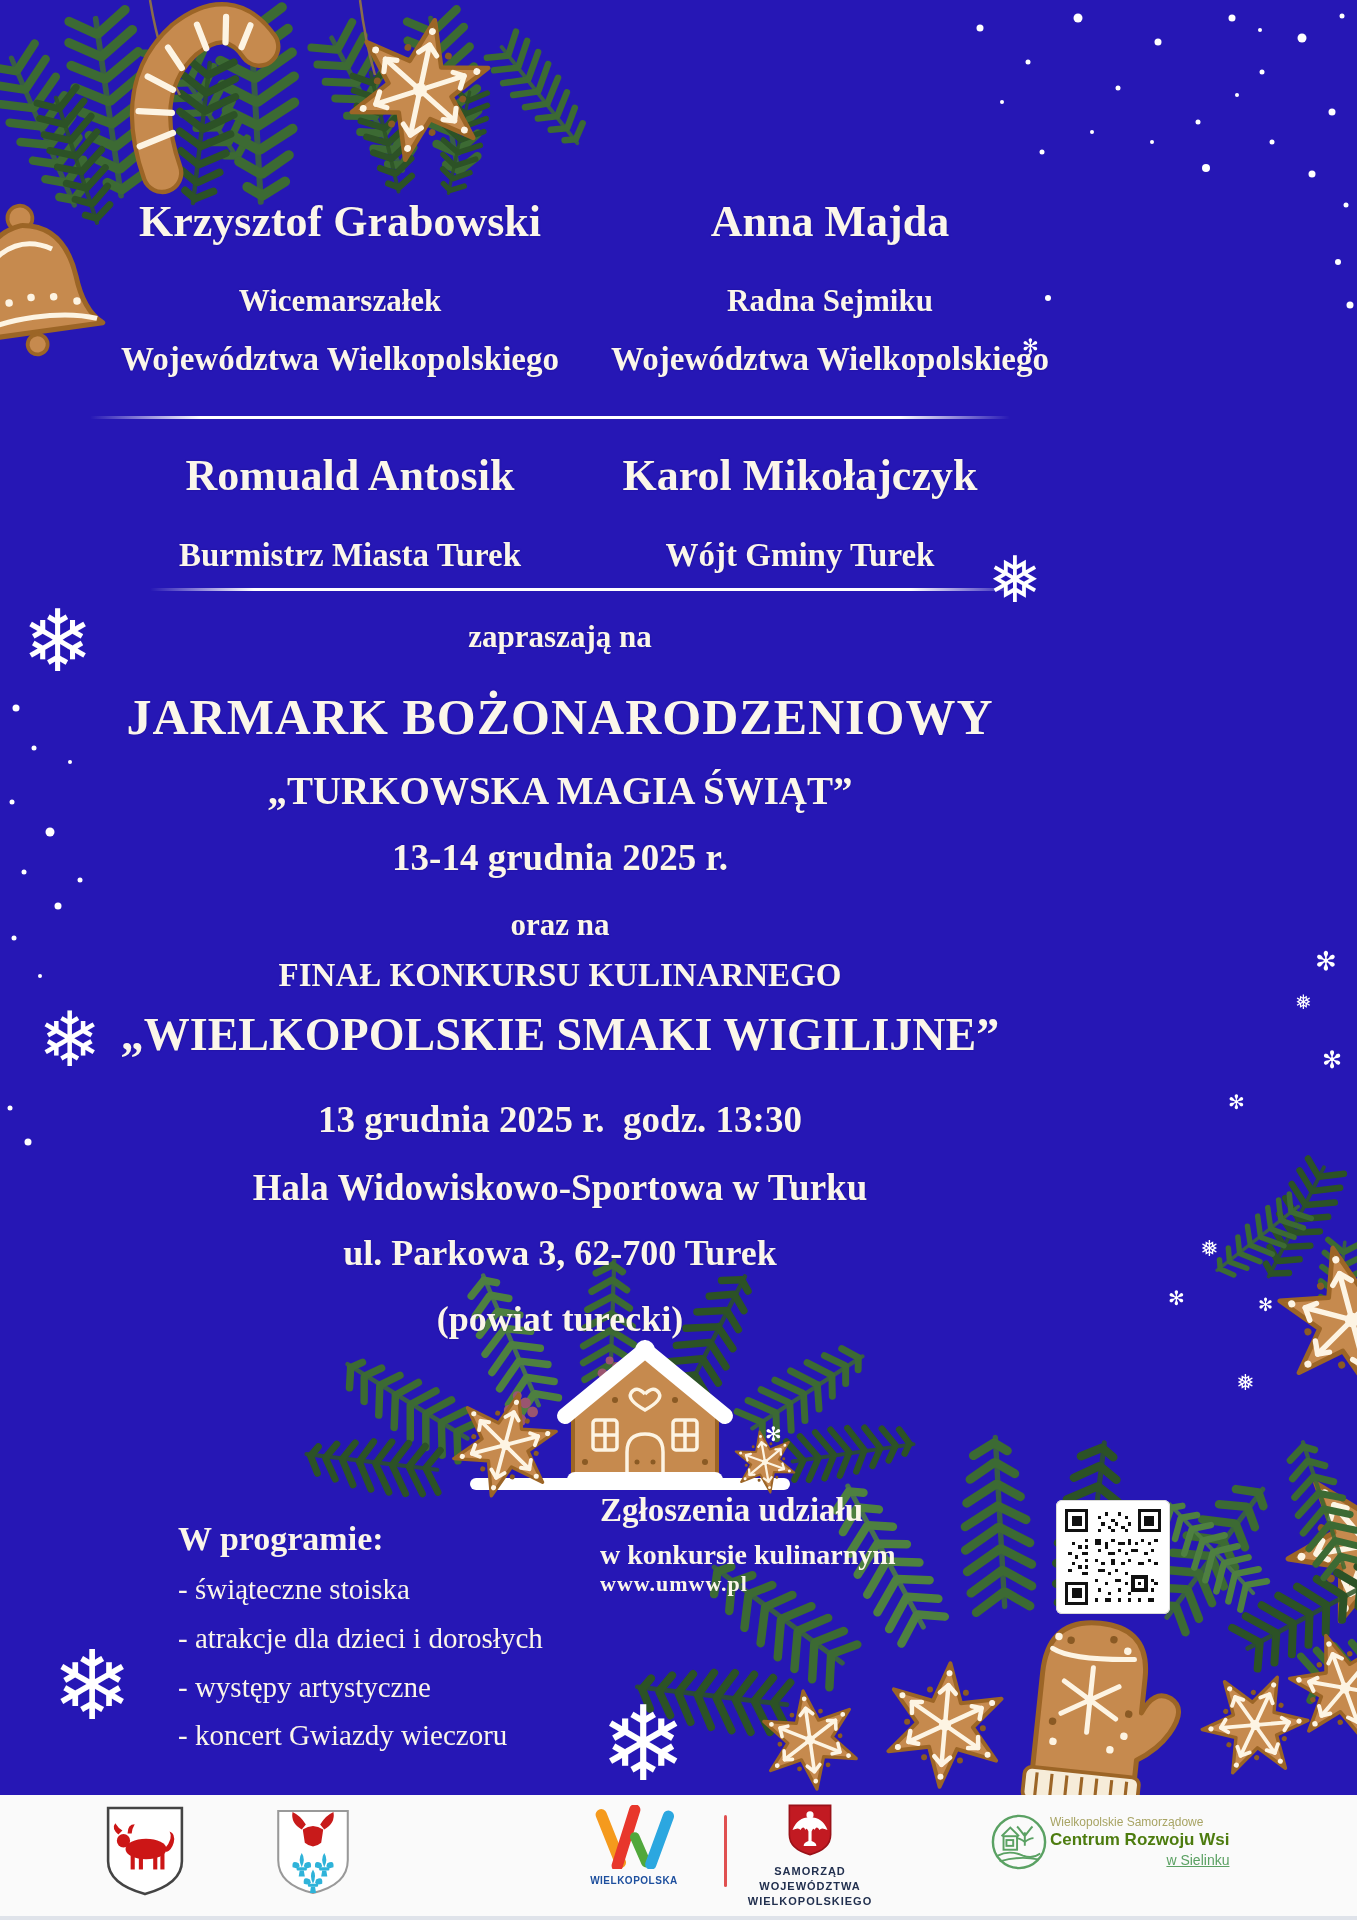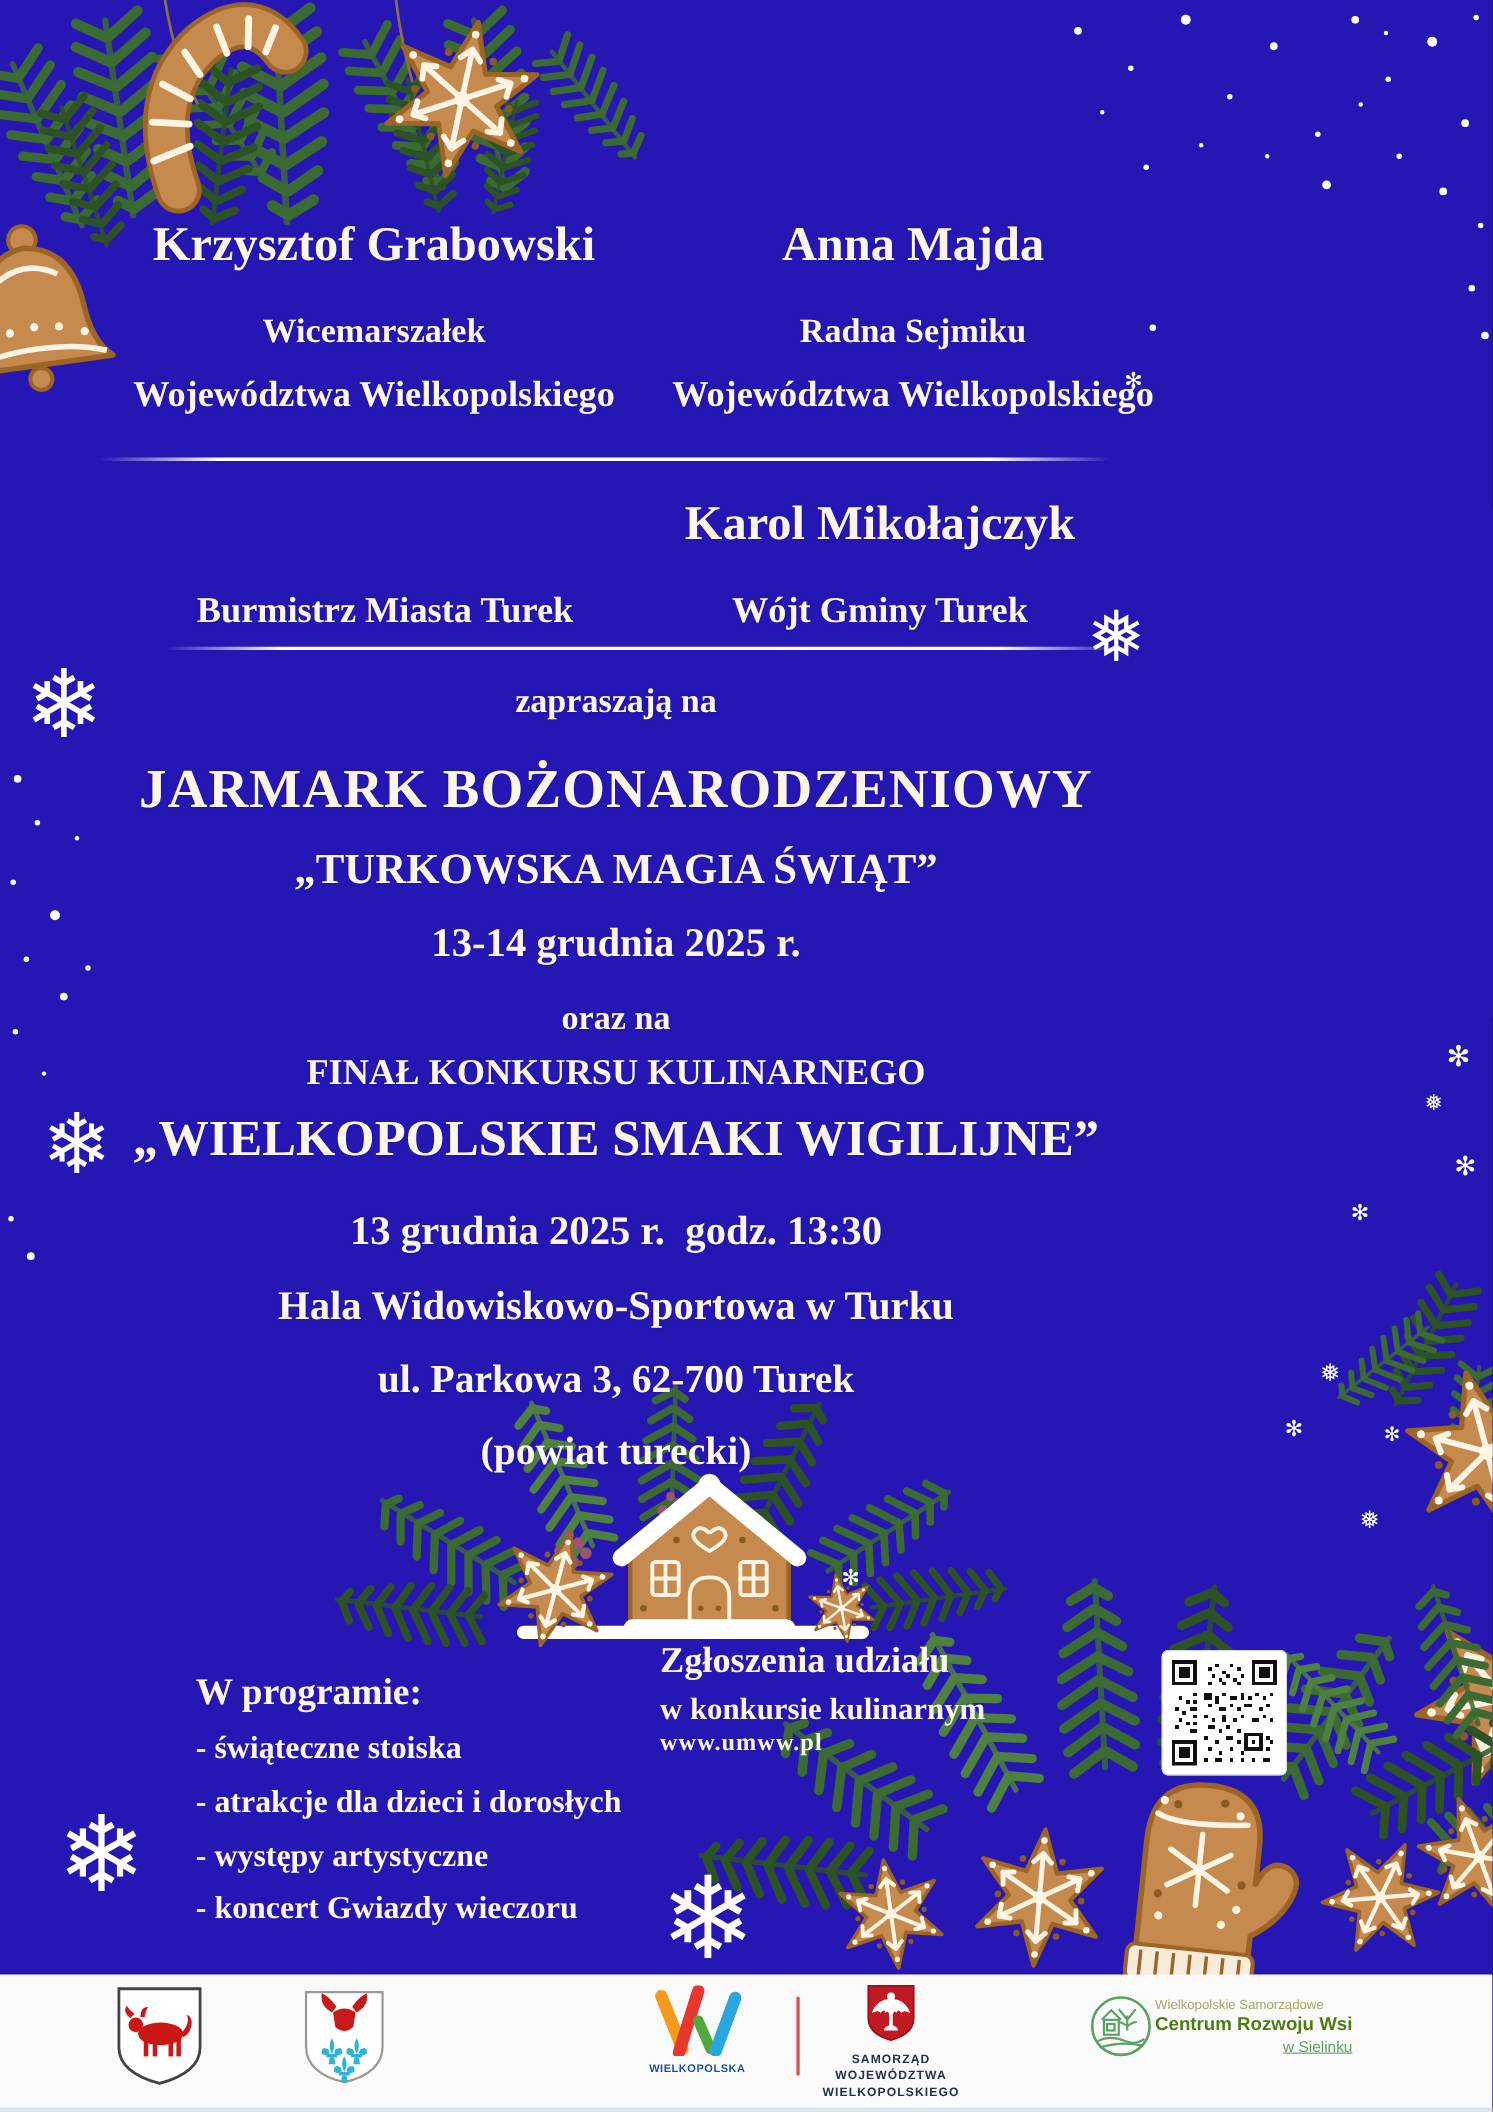--- a/index.html
+++ b/index.html
@@ -20,21 +20,21 @@
   .colL{left:55px;width:570px;}
   .colR{left:585px;width:490px;}
   .colL2{left:70px;width:560px;}
   .colR2{left:570px;width:460px;}
   .rule{
     position:absolute;height:3px;border-radius:2px;
     background:linear-gradient(90deg,rgba(255,255,255,0),#ffffff 12%,#ffffff 88%,rgba(255,255,255,0));
   }
   .program{position:absolute;left:178px;top:1492px;width:540px;text-align:left;}
   .program .hd{font-size:34px;font-weight:bold;margin-top:28px;}
-  .program .it{font-size:29px;font-weight:bold;margin-top:14px;line-height:1.2;}
+  .program .it{font-size:29px;font-weight:normal;margin-top:14px;line-height:1.2;}
   .signup{position:absolute;left:600px;top:1492px;width:440px;text-align:left;}
   .signup .s1{font-size:33px;font-weight:bold;}
   .signup .s2{font-size:28px;font-weight:bold;margin-top:10px;}
   .signup .s3{font-size:22px;font-weight:bold;letter-spacing:1px;}
   .qr{position:absolute;left:1056px;top:1500px;width:96px;height:96px;background:#ffffff;border-radius:6px;padding:9px;box-shadow:0 0 0 1px #d8d8d8 inset;}
   .footer{
     position:absolute;left:0;top:1795px;width:1357px;height:125px;background:#fafafa;
     font-family:"Liberation Sans",sans-serif;border-bottom:4px solid #dfe3ea;box-sizing:border-box;
   }
   .footer .abs{position:absolute;}
@@ -301,20 +301,21 @@
 
   <div class="colL" style="top:198px;font-size:44px">Krzysztof Grabowski</div>
   <div class="colR" style="top:198px;font-size:44px">Anna Majda</div>
   <div class="colL" style="top:284px;font-size:31px">Wicemarszałek</div>
   <div class="colR" style="top:284px;font-size:31px">Radna Sejmiku</div>
   <div class="colL" style="top:342px;font-size:33px">Województwa Wielkopolskiego</div>
   <div class="colR" style="top:342px;font-size:33px">Województwa Wielkopolskiego</div>
 
   <div class="rule" style="top:416px;left:90px;width:920px"></div>
 
+  <div class="colL2" style="top:452px;font-size:44px">Romuald Antosik</div>
   <div class="colR2" style="top:452px;font-size:44px">Karol Mikołajczyk</div>
   <div class="colL2" style="top:538px;font-size:33px">Burmistrz Miasta Turek</div>
   <div class="colR2" style="top:538px;font-size:33px">Wójt Gminy Turek</div>
 
   <div class="rule" style="top:588px;left:150px;width:865px"></div>
 
   <div class="line" style="top:620px;font-size:31px">zapraszają na</div>
   <div class="line" style="top:690px;font-size:50px;letter-spacing:1px">JARMARK BOŻONARODZENIOWY</div>
   <div class="line" style="top:770px;font-size:39px">„TURKOWSKA MAGIA ŚWIĄT”</div>
   <div class="line" style="top:838px;font-size:37px">13-14 grudnia 2025 r.</div>

